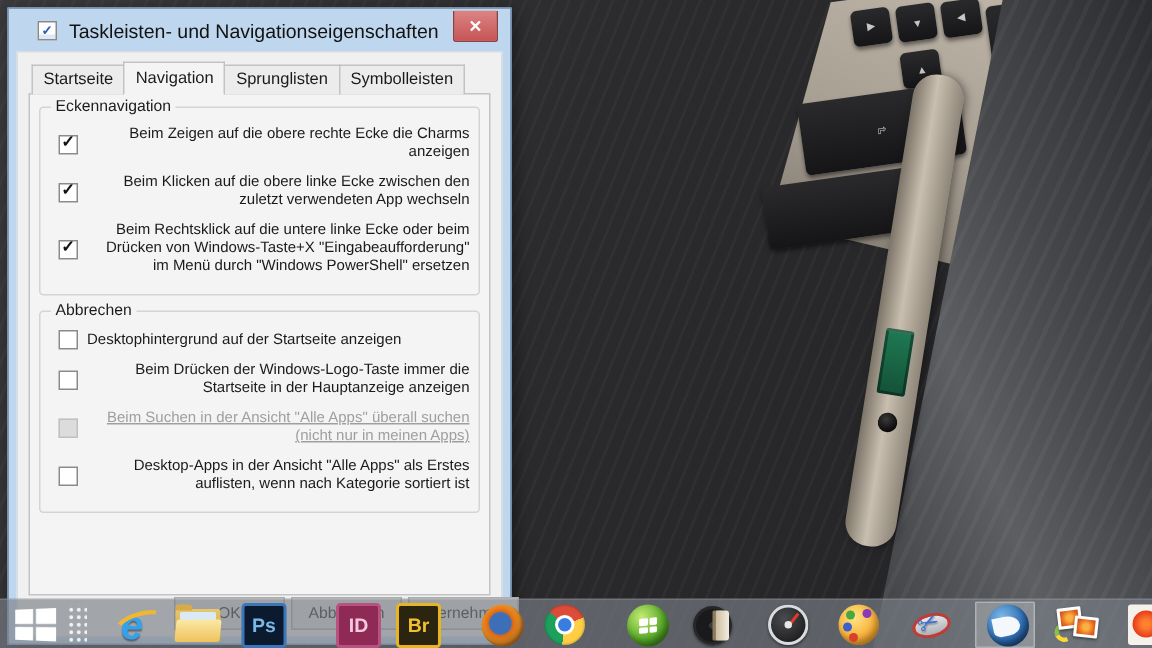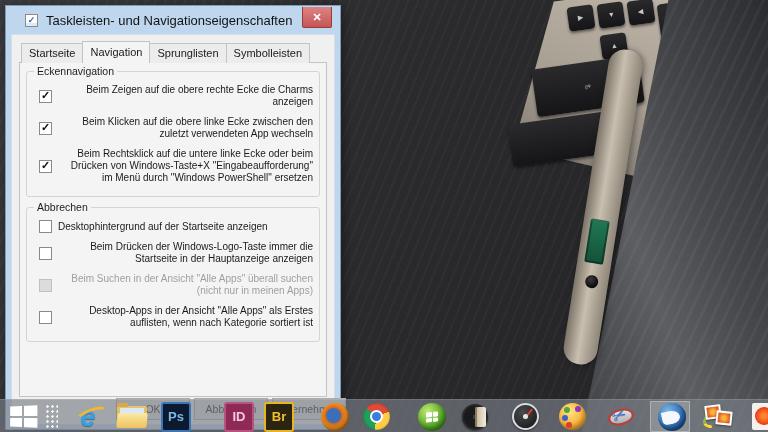--- a/index.html
+++ b/index.html
@@ -62,21 +62,21 @@
   .groupbox { position:relative; border:1px solid #d4d4d4; border-radius:3px; padding:12px 6px 4px 8px; margin-bottom:10px; }
   .groupbox legend-lbl, .grp-title { position:absolute; top:-7px; left:7px; background:#f4f4f4;
     padding:0 3px; font-size:10.5px; color:#1c1c1c; }
   .cb-row { display:flex; align-items:center; margin:0 0 8px 4px; }
   .cb { width:13px; height:13px; background:#fff; border:1px solid #8a8a8a; flex:0 0 13px;
     display:flex; align-items:center; justify-content:center; cursor:pointer;
     font-size:11px; line-height:11px; color:#111; font-weight:bold; }
   .cb .mark { margin-top:-2px; }
   .cb.disabled { background:#dcdcdc; border-color:#c0c0c0; }
   .cb-label { font-size:10px; color:#1a1a1a; margin-left:6px; max-width:298px; line-height:12px; cursor:default; }
-  .cb-row.disabled .cb-label { color:#9f9f9f; }
+  .cb-row.disabled .cb-label { color:#9f9f9f;text-decoration:underline; }
   .dlg-buttons { position:absolute; left:0; bottom:3px; width:100%; height:23px; }
   .dlg-btn { position:absolute; top:0; width:74px; height:22px; background:#e4e4e4;
     border:1px solid #acacac; font-size:10.5px; color:#222; font-family:"Liberation Sans",sans-serif;
     display:flex; align-items:center; justify-content:center; cursor:pointer; }
 
   
   .taskbar { position:absolute; left:0; top:399px; width:768px; height:33px;
     background:rgba(122,127,135,0.66); border-top:1px solid rgba(255,255,255,.12); z-index:3; }
   .tb-item { position:absolute; top:0; height:33px; display:flex; align-items:center; justify-content:center; cursor:pointer; }
   .start-logo { width:28px; height:21px; display:grid; grid-template-columns:1fr 1fr; grid-template-rows:1fr 1fr;

